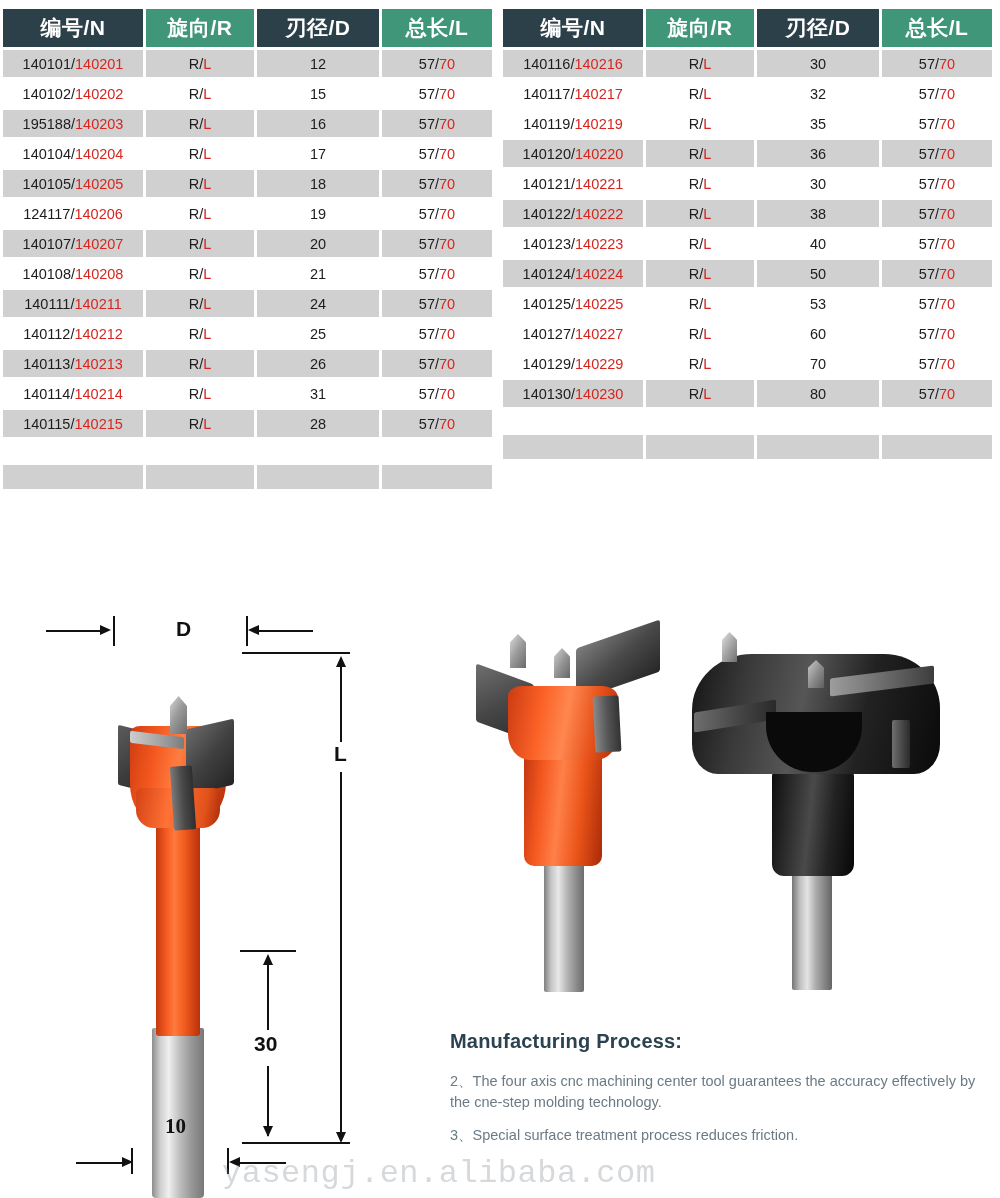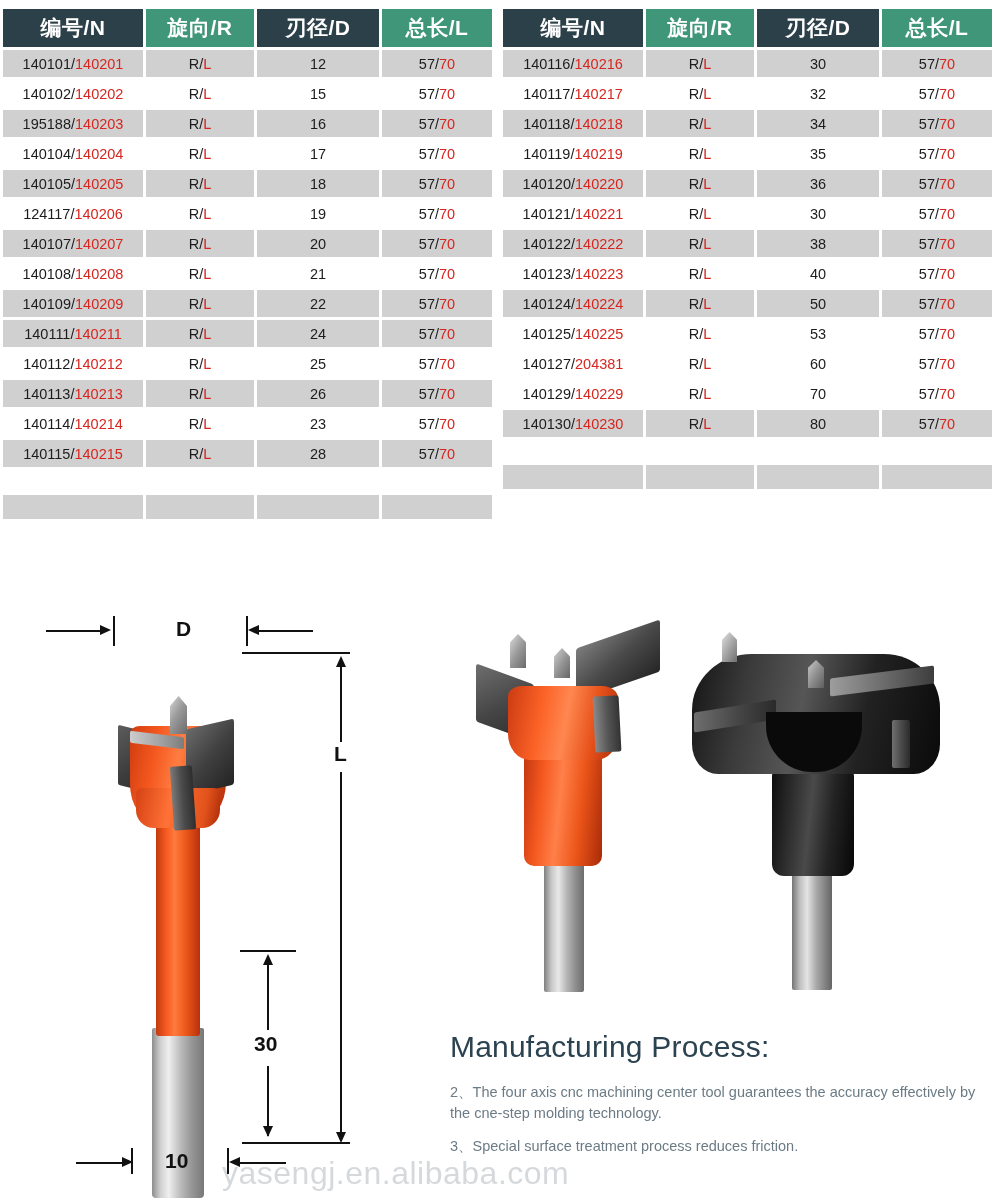--- a/index.html
+++ b/index.html
@@ -214,34 +214,34 @@
   }
   .pb-tab-r {
     position: absolute; left: 212px; top: 92px; width: 18px; height: 48px;
     background: linear-gradient(90deg,#707070 0%,#484848 55%,#2b2b2b 100%);
     border-radius: 2px;
   }
 
   
   .mfg { position: absolute; left: 450px; top: 1030px; width: 545px; }
   .mfg-title {
-    font-size: 30px; font-weight: normal; color: #2b4250;
+    font-size: 20px; font-weight: bold; color: #2b4250;
     margin: 0 0 18px 0; letter-spacing: 0.2px;
   }
   .mfg-item {
     font-size: 14.5px; color: #6b7b85; line-height: 1.42;
     margin-bottom: 13px; white-space: pre-line;
   }
   .mfg-item:last-child { margin-bottom: 0; }
 
   
   .watermark {
     position: absolute; left: 222px; top: 1155px;
     font-size: 32px; color: rgba(120,130,138,0.30);
-    font-family: Liberation Sans, sans-serif;
+    font-family: Liberation Mono, monospace;
     letter-spacing: 0.5px; white-space: nowrap;
     pointer-events: none; user-select: none;
   }
 </style>
 </head>
 <body>
 
 <div class="page">
 
   <div class="tables">
@@ -305,47 +305,41 @@
               <td>20</td>
               <td><span class="sep">57/</span><span class="red">70</span></td>
             </tr>
             <tr class="plain">
               <td><span class="sep">140108/</span><span class="red">140208</span></td>
               <td><span class="sep">R/</span><span class="red">L</span></td>
               <td>21</td>
               <td><span class="sep">57/</span><span class="red">70</span></td>
             </tr>
             <tr class="shade">
-              <td><span class="sep">140109/</span><span class="red">140209</span></td>
-              <td><span class="sep">R/</span><span class="red">L</span></td>
-              <td>22</td>
-              <td><span class="sep">57/</span><span class="red">70</span></td>
-            </tr>
-            <tr class="shade">
               <td><span class="sep">140111/</span><span class="red">140211</span></td>
               <td><span class="sep">R/</span><span class="red">L</span></td>
               <td>24</td>
               <td><span class="sep">57/</span><span class="red">70</span></td>
             </tr>
             <tr class="plain">
               <td><span class="sep">140112/</span><span class="red">140212</span></td>
               <td><span class="sep">R/</span><span class="red">L</span></td>
               <td>25</td>
               <td><span class="sep">57/</span><span class="red">70</span></td>
             </tr>
             <tr class="shade">
               <td><span class="sep">140113/</span><span class="red">140213</span></td>
               <td><span class="sep">R/</span><span class="red">L</span></td>
               <td>26</td>
               <td><span class="sep">57/</span><span class="red">70</span></td>
             </tr>
             <tr class="plain">
               <td><span class="sep">140114/</span><span class="red">140214</span></td>
               <td><span class="sep">R/</span><span class="red">L</span></td>
-              <td>23</td>
+              <td>31</td>
               <td><span class="sep">57/</span><span class="red">70</span></td>
             </tr>
             <tr class="shade">
               <td><span class="sep">140115/</span><span class="red">140215</span></td>
               <td><span class="sep">R/</span><span class="red">L</span></td>
               <td>28</td>
               <td><span class="sep">57/</span><span class="red">70</span></td>
             </tr>
             <tr>
               <td style="background: rgb(255, 255, 255); height: 22px;"></td>
@@ -385,26 +379,20 @@
               <td><span class="sep">R/</span><span class="red">L</span></td>
               <td>30</td>
               <td><span class="sep">57/</span><span class="red">70</span></td>
             </tr>
             <tr class="plain">
               <td><span class="sep">140117/</span><span class="red">140217</span></td>
               <td><span class="sep">R/</span><span class="red">L</span></td>
               <td>32</td>
               <td><span class="sep">57/</span><span class="red">70</span></td>
             </tr>
-            <tr class="shade">
-              <td><span class="sep">140118/</span><span class="red">140218</span></td>
-              <td><span class="sep">R/</span><span class="red">L</span></td>
-              <td>34</td>
-              <td><span class="sep">57/</span><span class="red">70</span></td>
-            </tr>
             <tr class="plain">
               <td><span class="sep">140119/</span><span class="red">140219</span></td>
               <td><span class="sep">R/</span><span class="red">L</span></td>
               <td>35</td>
               <td><span class="sep">57/</span><span class="red">70</span></td>
             </tr>
             <tr class="shade">
               <td><span class="sep">140120/</span><span class="red">140220</span></td>
               <td><span class="sep">R/</span><span class="red">L</span></td>
               <td>36</td>
@@ -434,21 +422,21 @@
               <td>50</td>
               <td><span class="sep">57/</span><span class="red">70</span></td>
             </tr>
             <tr class="plain">
               <td><span class="sep">140125/</span><span class="red">140225</span></td>
               <td><span class="sep">R/</span><span class="red">L</span></td>
               <td>53</td>
               <td><span class="sep">57/</span><span class="red">70</span></td>
             </tr>
             <tr class="plain">
-              <td><span class="sep">140127/</span><span class="red">204381</span></td>
+              <td><span class="sep">140127/</span><span class="red">140227</span></td>
               <td><span class="sep">R/</span><span class="red">L</span></td>
               <td>60</td>
               <td><span class="sep">57/</span><span class="red">70</span></td>
             </tr>
             <tr class="plain">
               <td><span class="sep">140129/</span><span class="red">140229</span></td>
               <td><span class="sep">R/</span><span class="red">L</span></td>
               <td>70</td>
               <td><span class="sep">57/</span><span class="red">70</span></td>
             </tr>
@@ -516,21 +504,21 @@
     <div class="dim-label big" style="left:254px; top:472px;">30</div>
 
     <div class="ln v" style="left:131px; top:588px; height:26px;"></div>
     <div class="ln h" style="left:76px;  top:602px; width:48px;"></div>
     <div class="arw right" style="left:122px; top:597px;"></div>
 
     <div class="ln v" style="left:227px; top:588px; height:26px;"></div>
     <div class="ln h" style="left:238px; top:602px; width:48px;"></div>
     <div class="arw left" style="left:229px; top:597px;"></div>
 
-    <div class="dim-label big" style="left:165px; top:589px;">10</div>
+    <div class="dim-label big" style="left:165px; top:554px;font-family:Liberation Serif, serif;">10</div>
   </div>
 
   <div class="photo-orange">
     <div class="po-shank"></div>
     <div class="po-wing-l"></div>
     <div class="po-body"></div>
     <div class="po-wing-r"></div>
     <div class="po-hub"></div>
     <div class="po-blade-r"></div>
     <div class="po-spur"></div>

